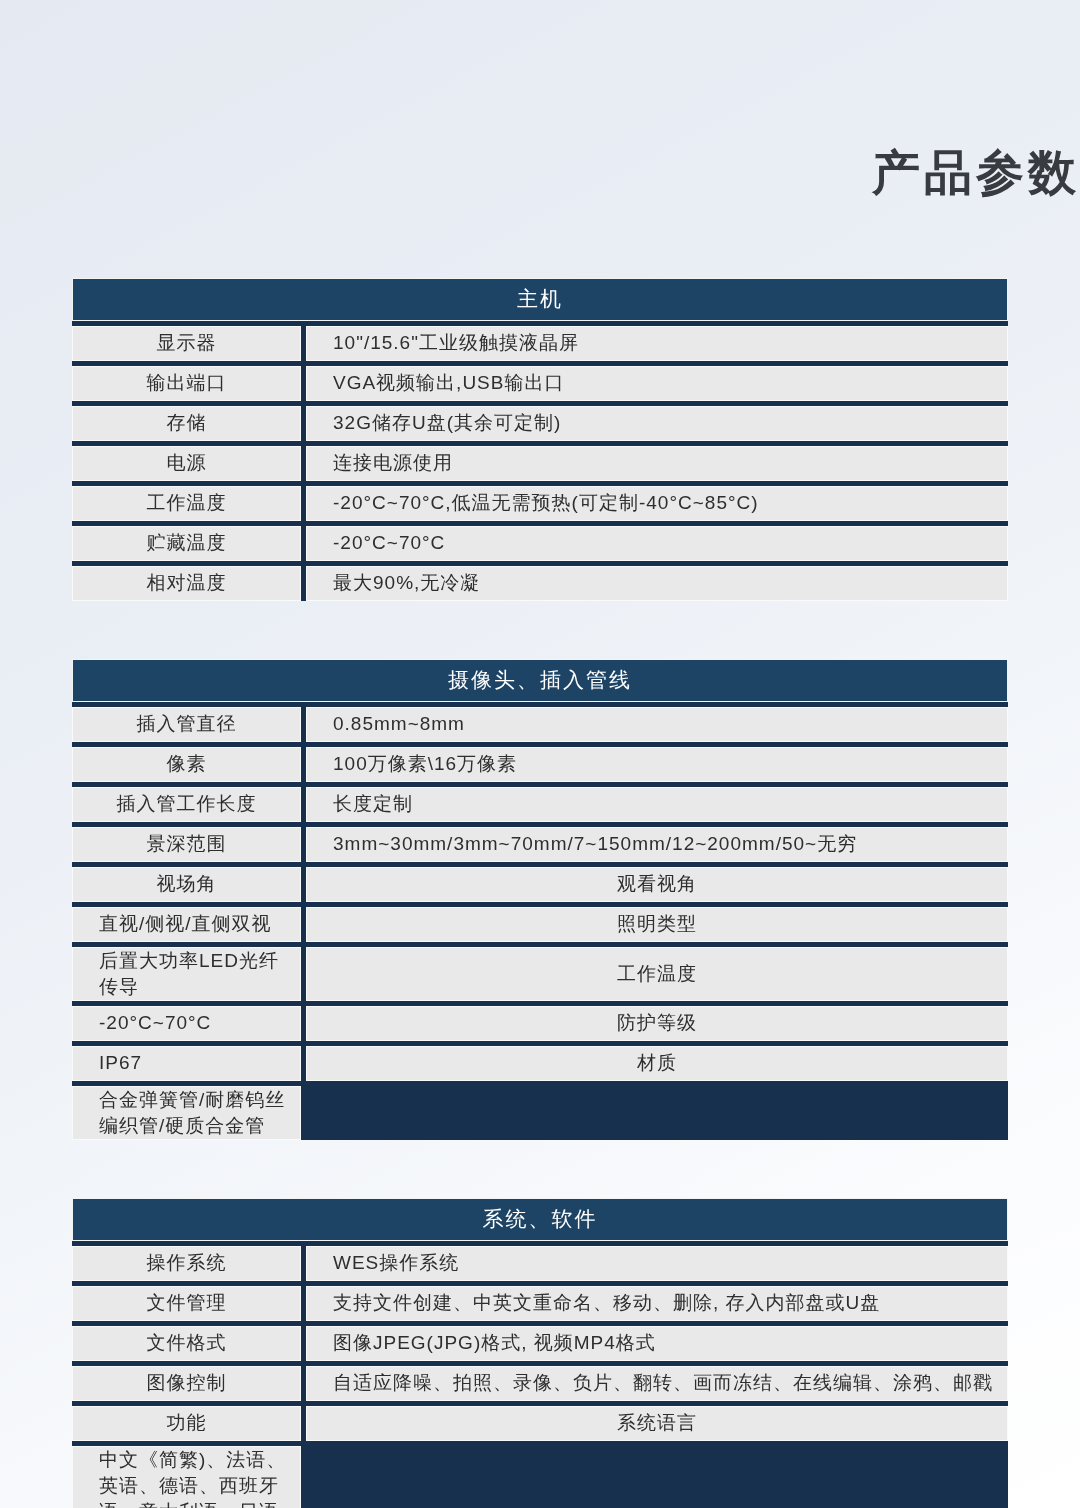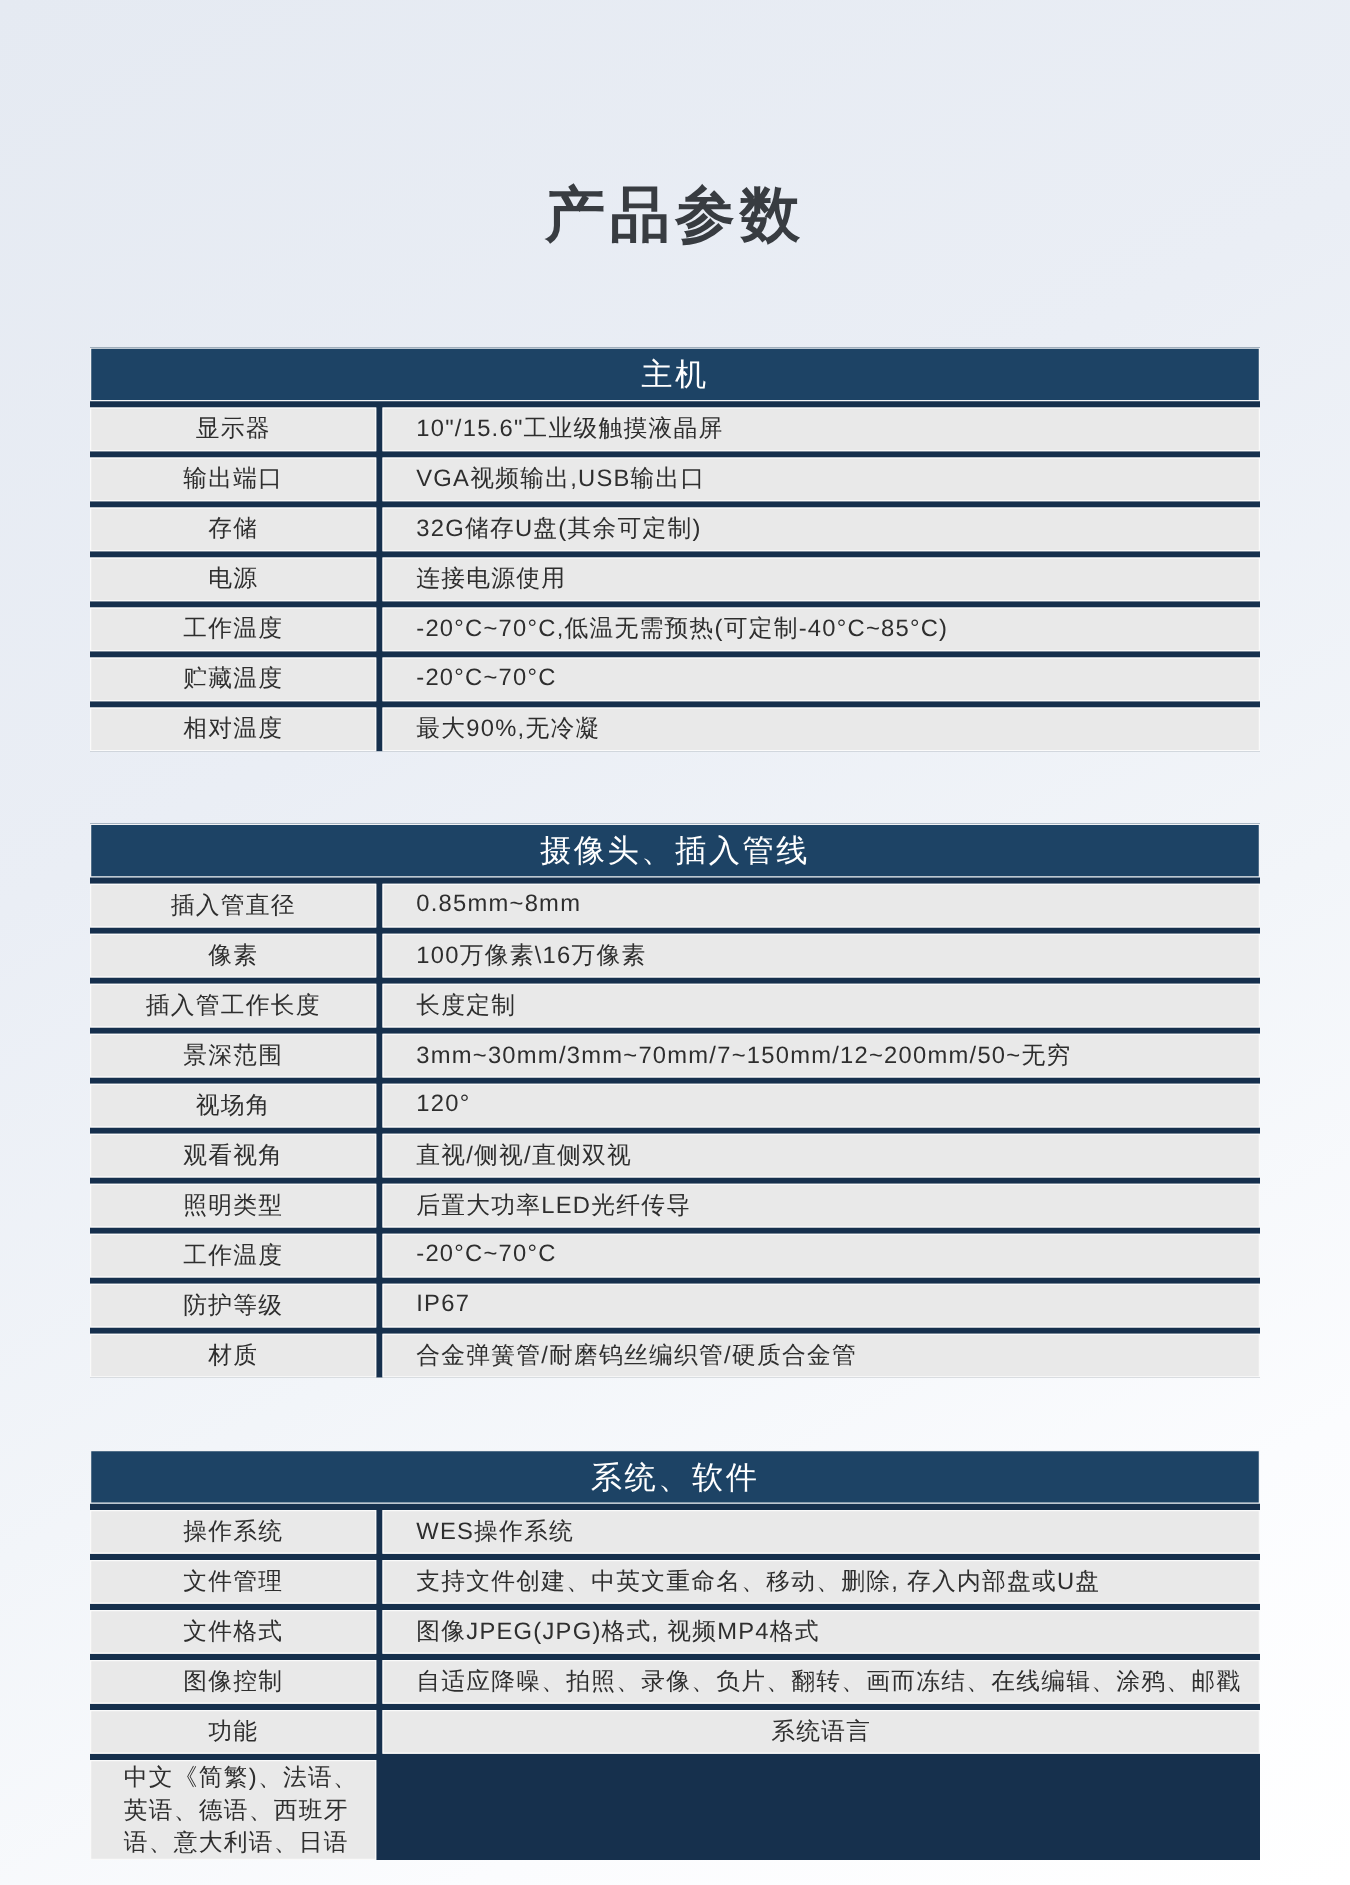--- a/index.html
+++ b/index.html
@@ -8,21 +8,21 @@
   }
   body {
     width: 1080px;
     height: 1508px;
     overflow: hidden;
     font-family: "Liberation Sans", sans-serif;
     background: linear-gradient(152deg, #e5eaf2 0%, #eaeef5 35%, #f2f5f9 60%, #fbfcfe 82%, #ffffff 100%);
   }
   .page-title {
     padding-top: 112px;
-    text-align: center;
+    text-align: right;
     font-size: 48px;
     font-weight: bold;
     letter-spacing: 4px;
     color: #383c41;
     line-height: 1.2;
   }
   .tables-wrap {
     margin-top: 76px;
   }
   .spec-table {
@@ -32,21 +32,21 @@
     grid-template-columns: 229px 1fr;
     gap: 5px;
     background: var(--divider, #16304d);
   }
   .table-header {
     grid-column: 1 / -1;
     height: 41px;
     background: var(--header-bg, #1d4365);
     border: 1px solid #f2f3f5;
     color: var(--header-text, #ffffff);
-    font-size: 25px;
+    font-size: 21px;
     letter-spacing: 2px;
     display: flex;
     align-items: center;
     justify-content: center;
   }
   .cell {
     background: var(--row-bg, #e9e9e9);
     border: 1px solid #fafafa;
     min-height: 33px;
     display: flex;
@@ -92,21 +92,20 @@
       <div class="table-header">摄像头、插入管线</div>
       <div class="cell label">插入管直径</div>
       <div class="cell value">0.85mm~8mm</div>
       <div class="cell label">像素</div>
       <div class="cell value">100万像素\16万像素</div>
       <div class="cell label">插入管工作长度</div>
       <div class="cell value">长度定制</div>
       <div class="cell label">景深范围</div>
       <div class="cell value">3mm~30mm/3mm~70mm/7~150mm/12~200mm/50~无穷</div>
       <div class="cell label">视场角</div>
-      <div class="cell value">120°</div>
       <div class="cell label">观看视角</div>
       <div class="cell value">直视/侧视/直侧双视</div>
       <div class="cell label">照明类型</div>
       <div class="cell value">后置大功率LED光纤传导</div>
       <div class="cell label">工作温度</div>
       <div class="cell value">-20°C~70°C</div>
       <div class="cell label">防护等级</div>
       <div class="cell value">IP67</div>
       <div class="cell label">材质</div>
       <div class="cell value">合金弹簧管/耐磨钨丝编织管/硬质合金管</div>

